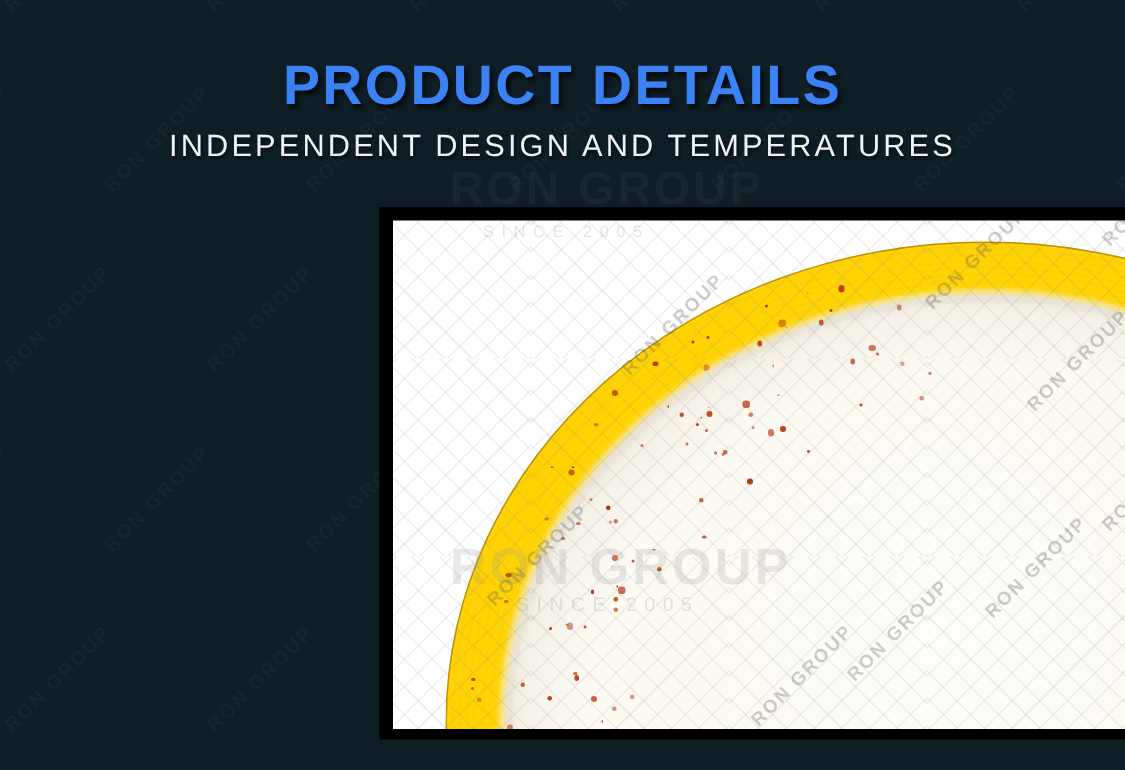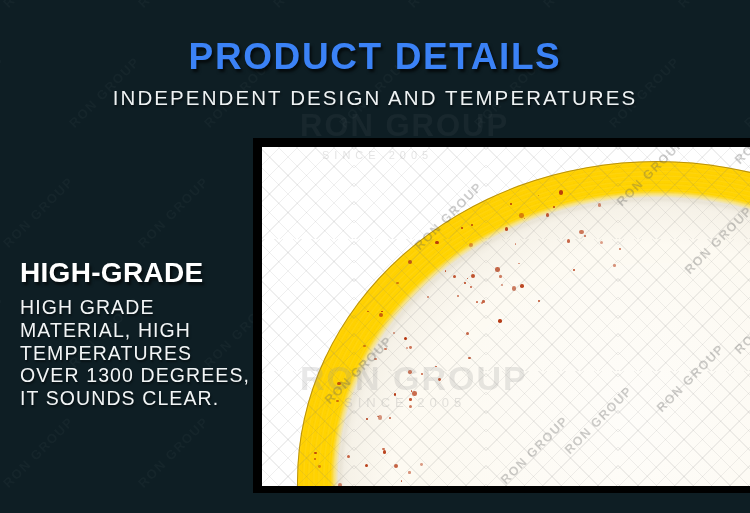--- a/index.html
+++ b/index.html
@@ -221,28 +221,20 @@
       <div class="wmtxt" style="left: 675px; top: 480px;">RON GROUP</div>
     </div>
 
   <div class="header">
     <h1 class="title">PRODUCT DETAILS</h1>
     <div class="subtitle">INDEPENDENT DESIGN AND TEMPERATURES</div>
   </div>
 
   <div class="wm-top-dark" id="wm-top-brand" style="left:300px;top:108px;font-size:31px;">RON GROUP</div>
 
-  <div class="copy">
-    <h2>HIGH-GRADE</h2>
-    <div class="body">HIGH GRADE
-MATERIAL, HIGH
-TEMPERATURES
-OVER 1300 DEGREES,
-IT SOUNDS CLEAR.</div>
-  </div>
 
   <div class="photo-frame">
     <div class="photo">
 
       <div class="plate">
         <div class="plate-streaks"></div>
         <div class="plate-inner-shade"></div>
         <div class="plate-well"></div>
       </div>
       <div id="specks">

